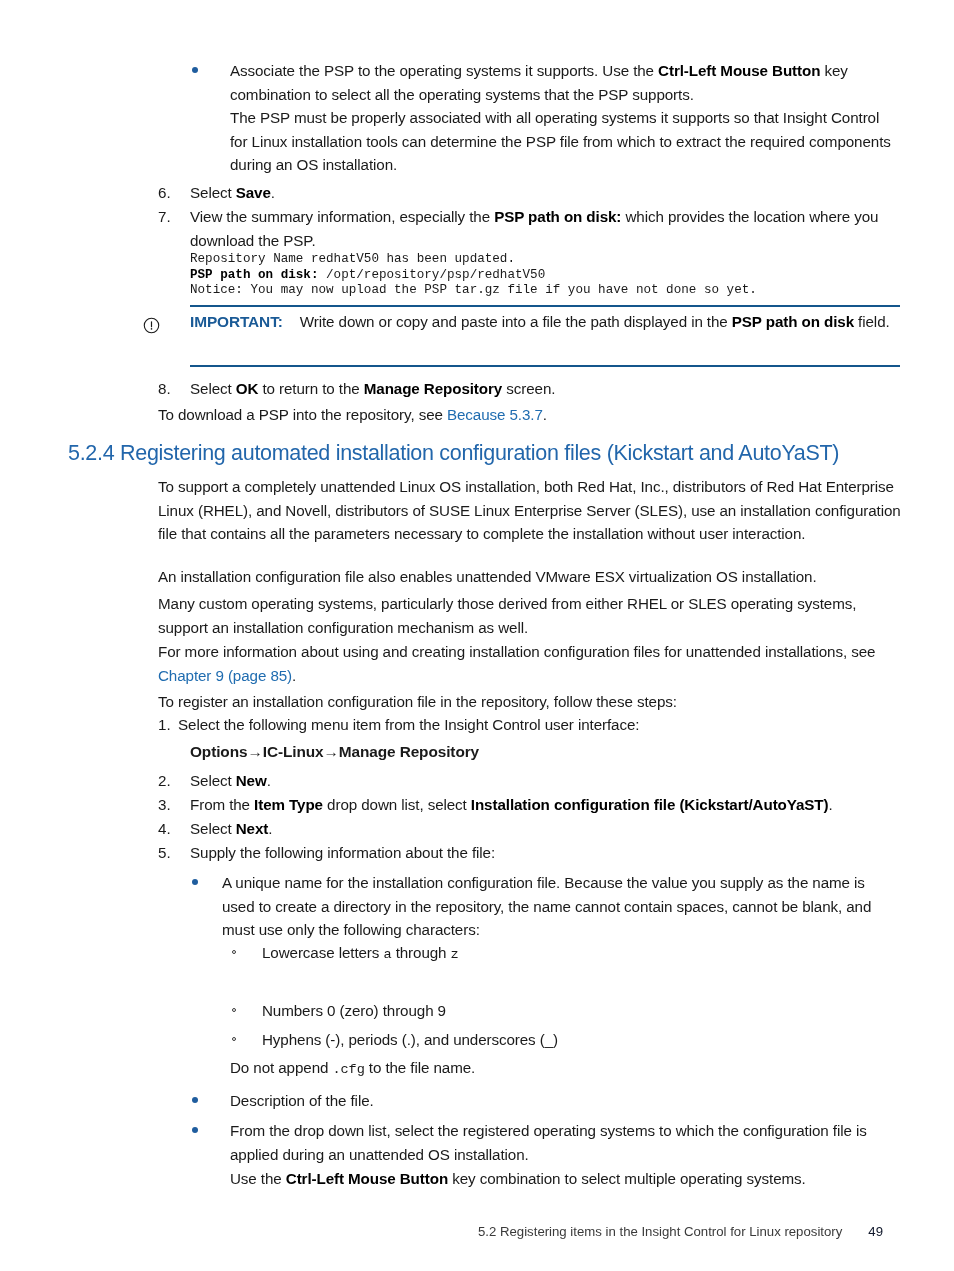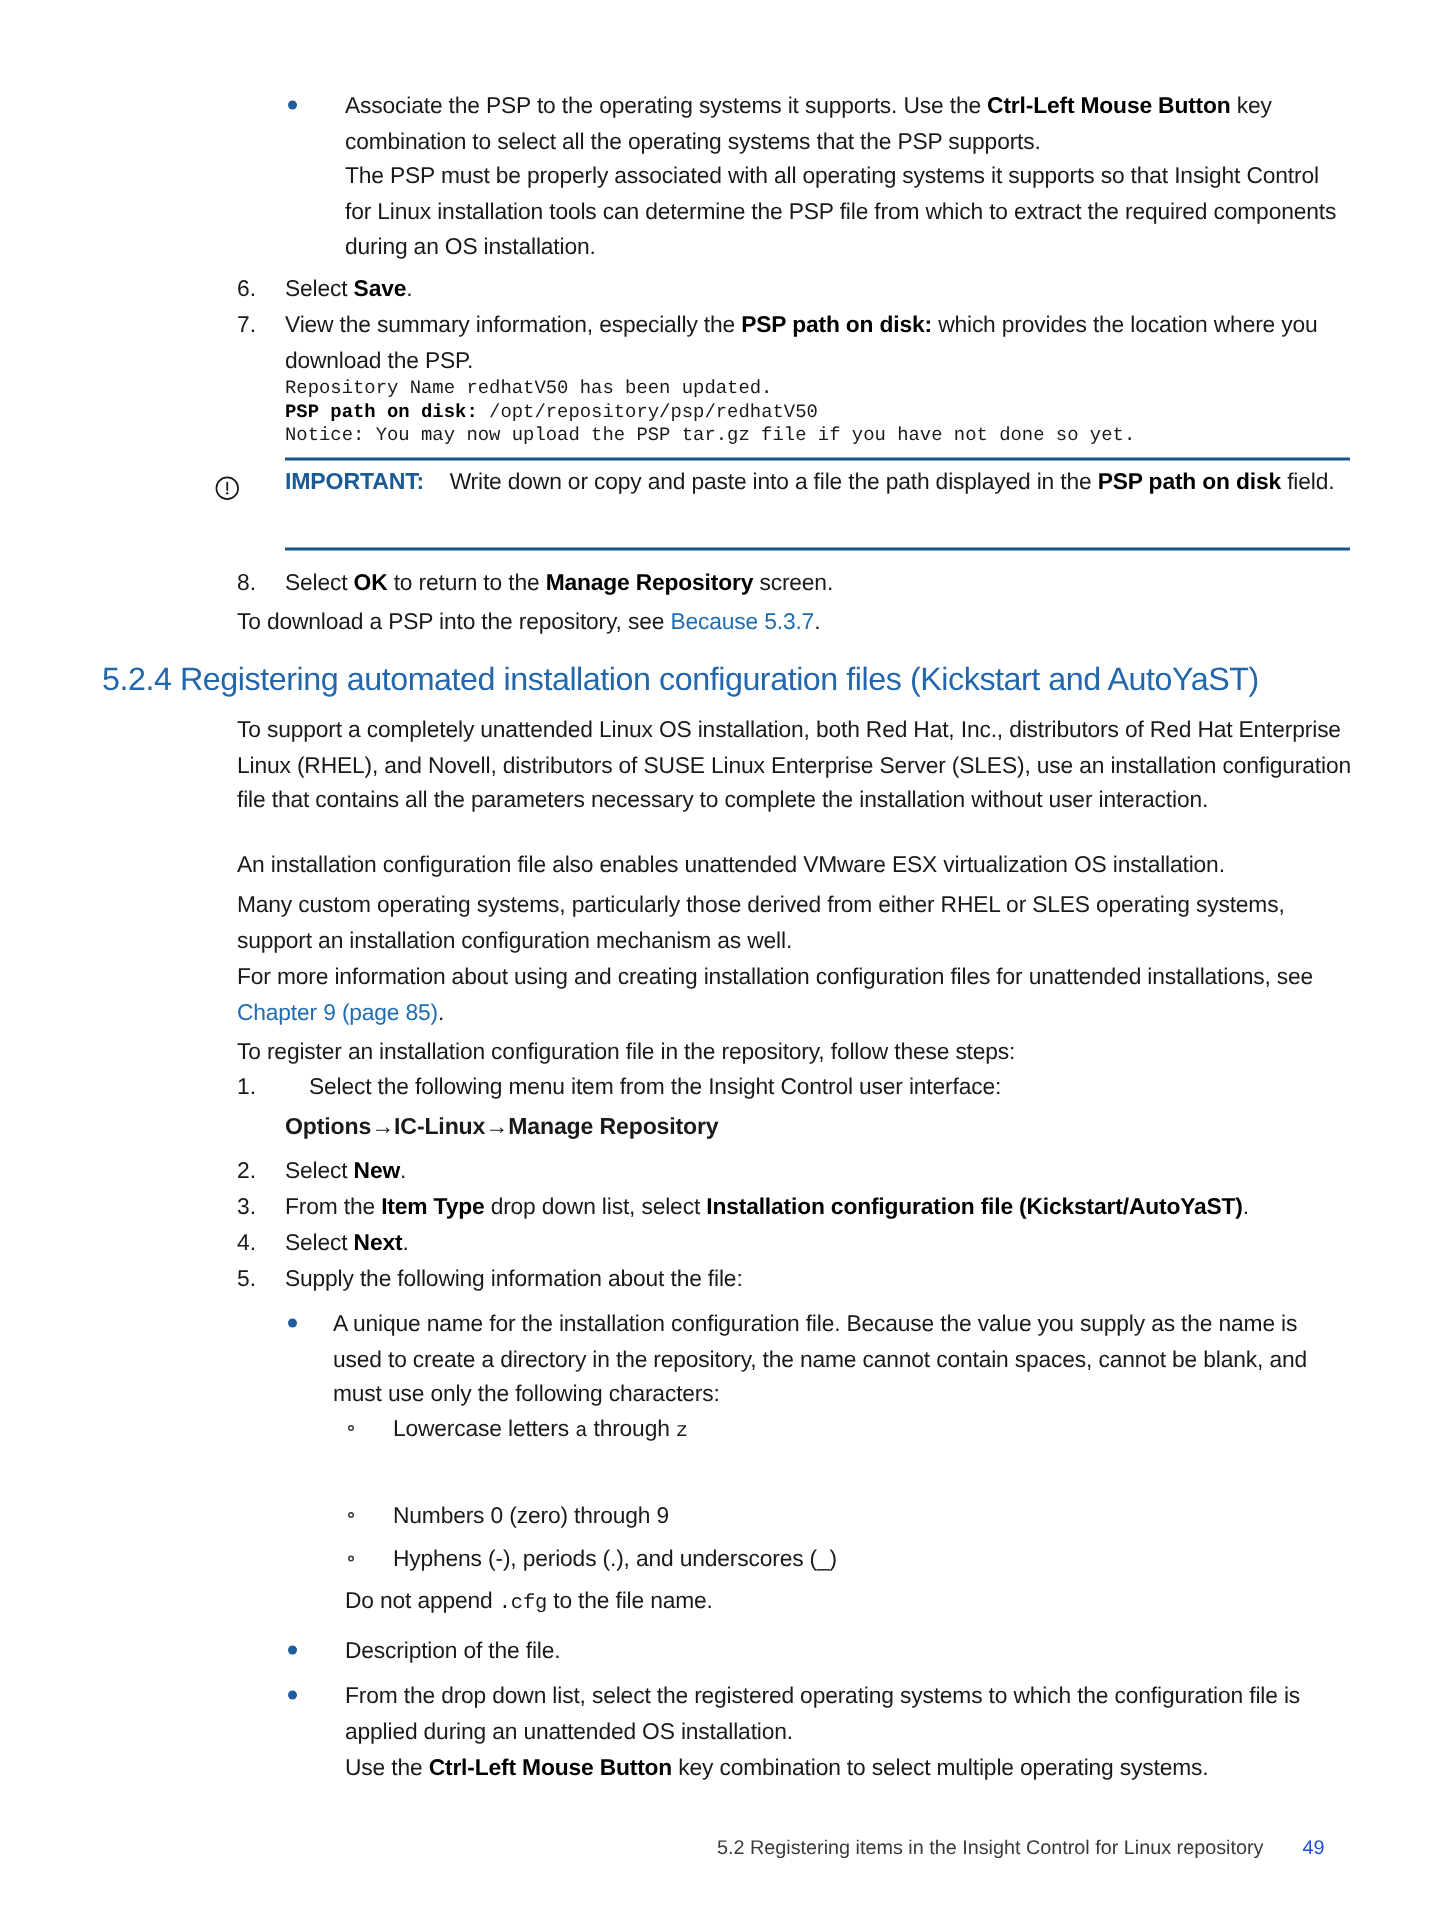--- a/index.html
+++ b/index.html
@@ -105,21 +105,21 @@
   }
 
   
   .footer {
     position: absolute;
     font-size: 13.2px;
     color: #3a3a3a;
     white-space: nowrap;
   }
   .footer .pg {
-    color: #1d4ed8;
+    color: #0f172a;
   }
 </style>
 </head>
 <body>
 
 <div class="page">
 
   <div class="bullet-row" style="position:absolute; left:192px; top:59px; width:708px;">
     <span class="bullet-mark"></span>
     <div class="para" style="margin-left:38px;">
@@ -185,21 +185,21 @@
   <div class="para" style="position:absolute; left:158px; top:592px; width:745px;">Many custom operating systems, particularly those derived from either RHEL or SLES operating systems, support an installation configuration mechanism as well.</div>
 
   <div class="para" style="position:absolute; left:158px; top:640px; width:745px;">
     <span>For more information about using and creating installation configuration files for unattended installations, see </span><a class="link" href="#" style="text-decoration:none;">Chapter 9 (page 85)</a><span>.</span>
   </div>
 
   <div class="para" style="position:absolute; left:158px; top:690px; width:745px;">To register an installation configuration file in the repository, follow these steps:</div>
 
   <div class="bullet-row" style="position:absolute; left:158px; top:713px; width:742px;">
     <span class="num-mark">1.</span>
-    <div class="para" style="margin-left:48px;">Select the following menu item from the Insight Control user interface:</div>
+    <div class="para" style="margin-left:20px;">Select the following menu item from the Insight Control user interface:</div>
   </div>
 
   <div class="para" style="position:absolute; left:190px; top:740px; width:710px; font-weight:bold; font-size:15.4px;">Options→IC-Linux→Manage Repository</div>
 
   <div class="bullet-row" style="position:absolute; left:158px; top:769px; width:742px;">
     <span class="num-mark">2.</span>
     <div class="para" style="margin-left:32px;">
       <span>Select </span><b>New</b><span>.</span>
     </div>
   </div>

